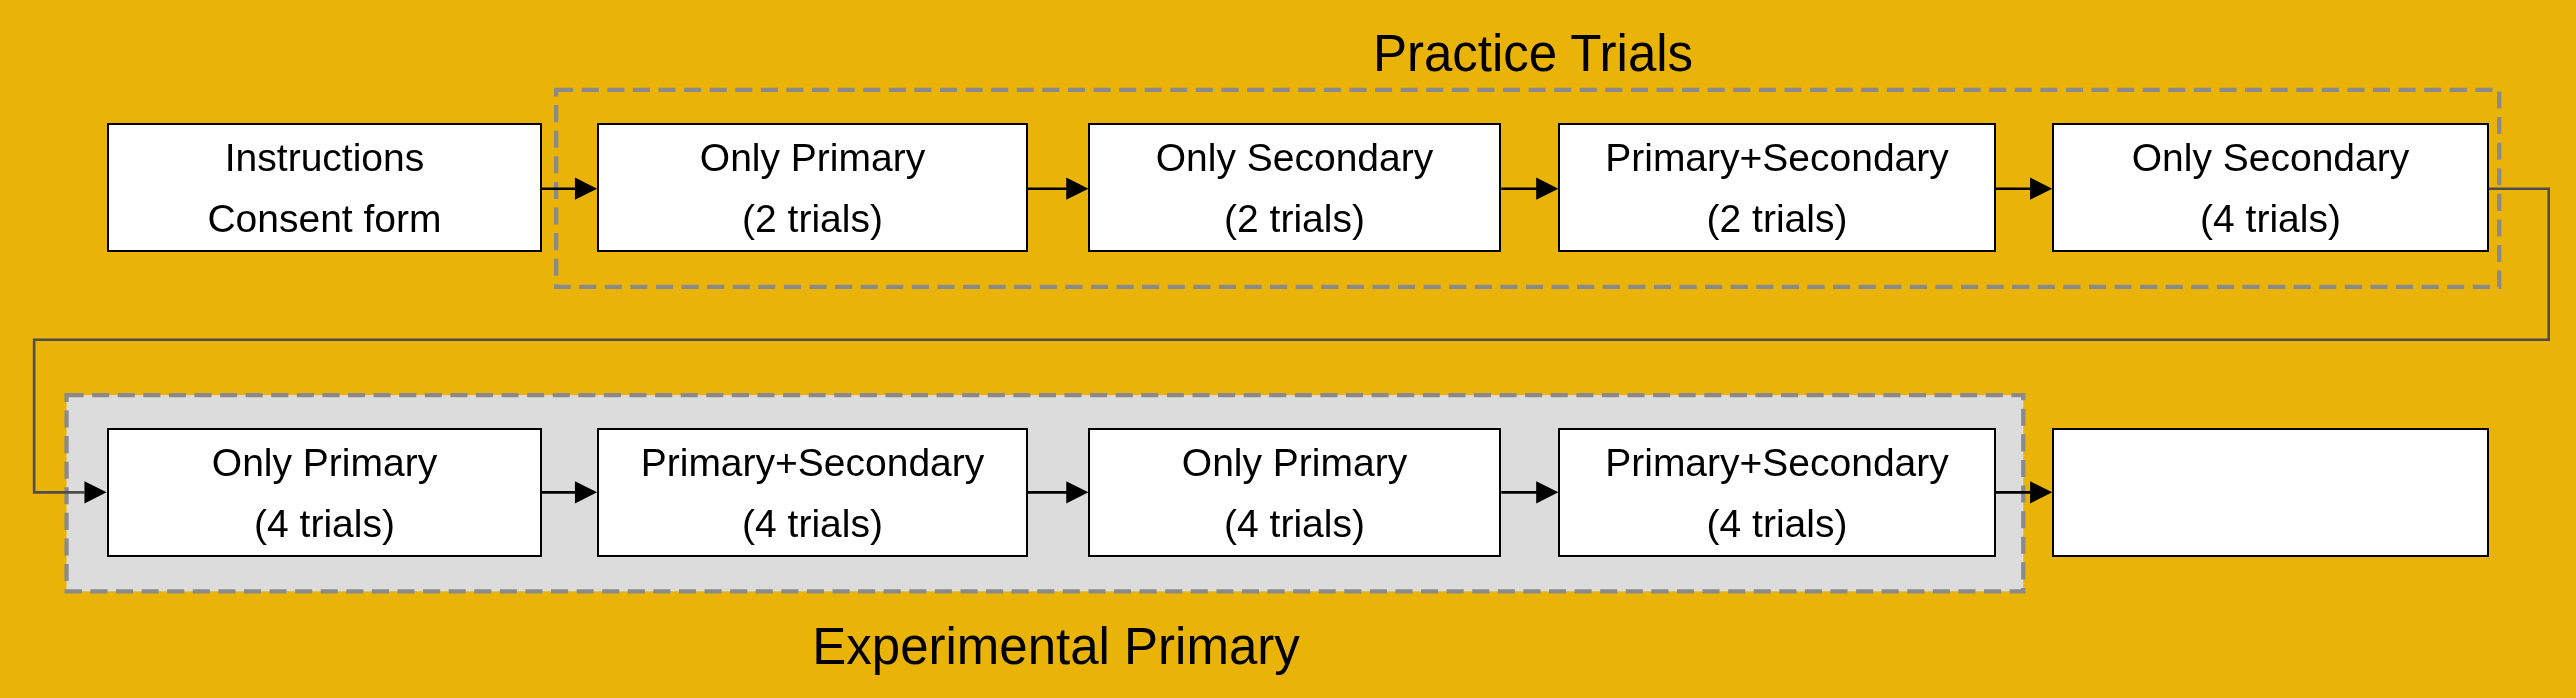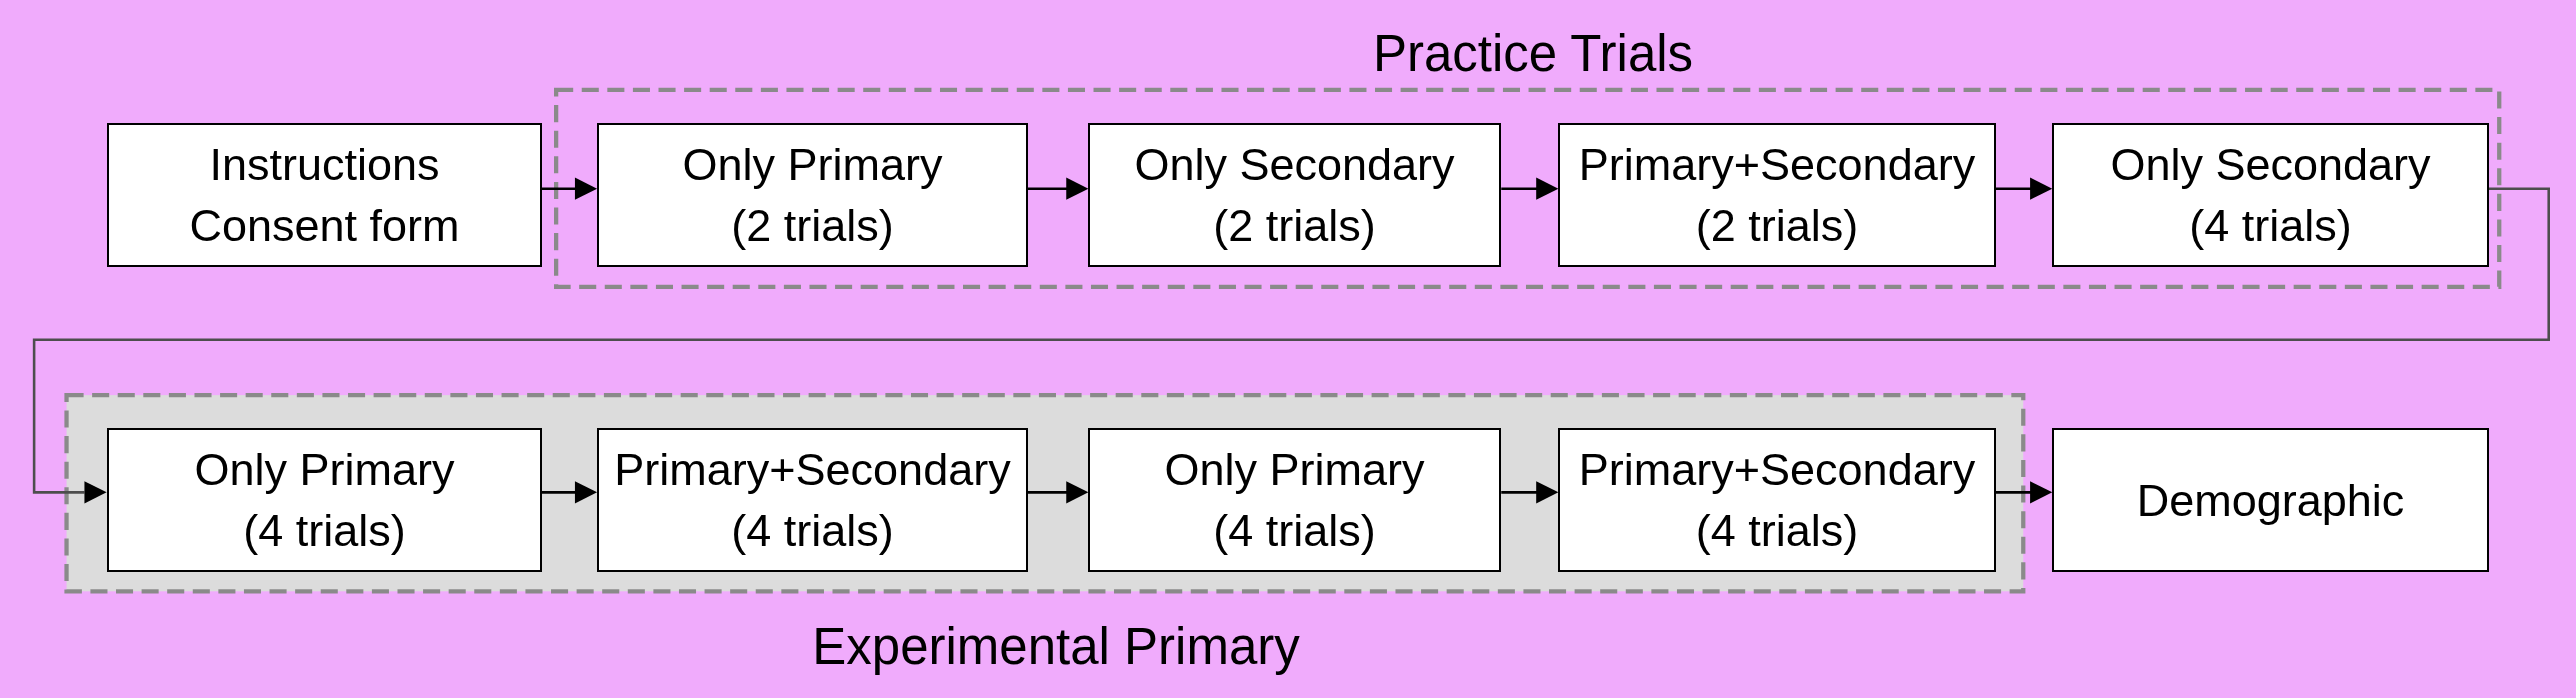--- a/index.html
+++ b/index.html
@@ -4,44 +4,44 @@
 <style>
   html, body {
     margin: 0;
     padding: 0;
     background: #ffffff;
   }
   .stage {
     position: relative;
     width: 2576px;
     height: 699px;
-    background: #f0abfc;
+    background: #eab308;
     overflow: hidden;
     font-family: "Liberation Sans", "DejaVu Sans", sans-serif;
     color: #000000;
   }
   svg.layer {
     position: absolute;
     left: 0;
     top: 0;
     width: 2576px;
     height: 699px;
   }
   .flow-box {
     position: absolute;
     box-sizing: border-box;
-    height: 144px;
+    height: 129px;
     background: #ffffff;
     border: 2.6px solid #000000;
     display: flex;
     flex-direction: column;
     align-items: center;
     justify-content: center;
     text-align: center;
-    font-size: 45px;
+    font-size: 39px;
     line-height: 61px;
     white-space: nowrap;
   }
   .r1 { top: 123px; }
   .r2 { top: 428px; }
   .c0 { left: 107px;  width: 435px; }
   .c1 { left: 597px;  width: 431px; }
   .c2 { left: 1088px; width: 413px; }
   .c3 { left: 1558px; width: 438px; }
   .c4 { left: 2052px; width: 437px; }
@@ -137,17 +137,16 @@
   </div>
   <div class="flow-box r2 c2">
     <span>Only Primary</span>
     <span>(4 trials)</span>
   </div>
   <div class="flow-box r2 c3">
     <span>Primary+Secondary</span>
     <span>(4 trials)</span>
   </div>
   <div class="flow-box r2 c4">
-    <span>Demographic</span>
   </div>
 
 </div>
 
 
 </body></html>

